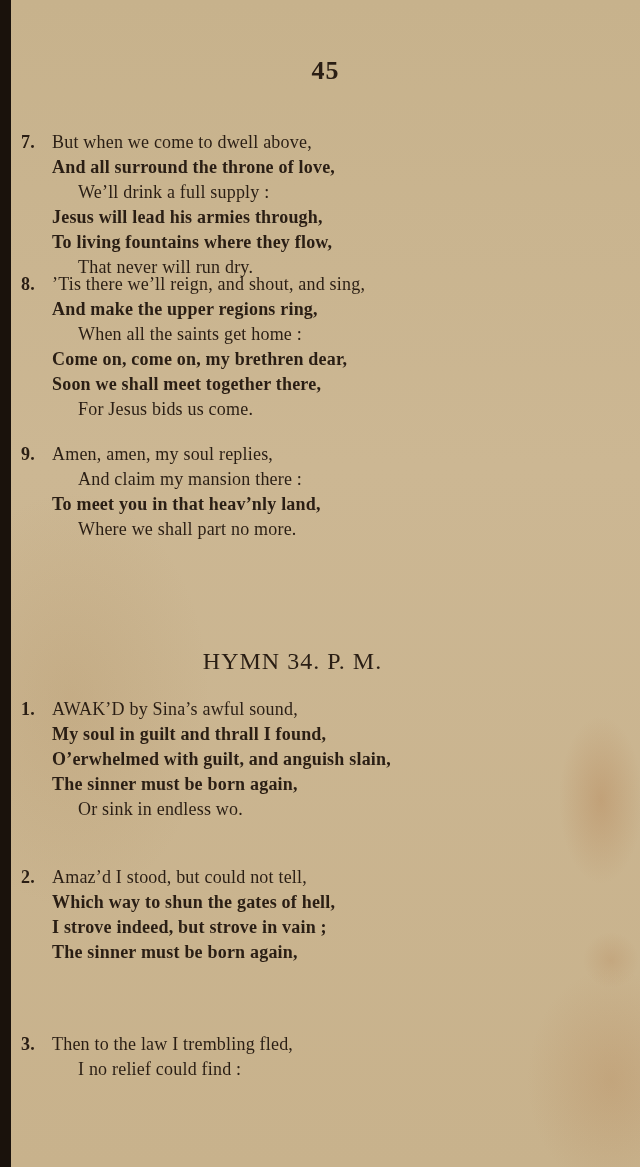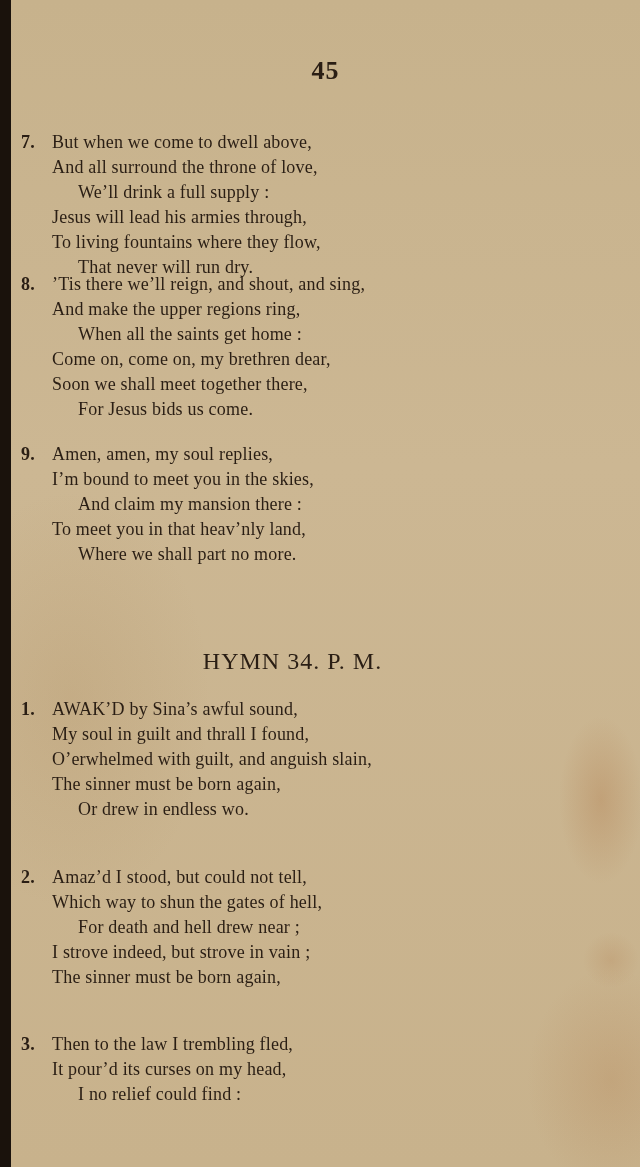--- a/index.html
+++ b/index.html
@@ -19,21 +19,21 @@
       radial-gradient(ellipse 200px 300px at 60px 700px, rgba(160,120,70,0.15), transparent 70%),
       linear-gradient(180deg, #c7b28c 0%, #ccb793 40%, #c8b28c 100%);
   }
   .page-number {
     position: absolute; left: 0; width: 629px; top: 56px; text-align: center;
     font-size: 26px; font-weight: bold; letter-spacing: 1px;
   }
   .verse { position: absolute; left: 10px; }
   .line { font-size: 18px; line-height: 25px; white-space: nowrap; letter-spacing: 0.2px; }
   .line .num { display: inline-block; width: 31px; font-weight: bold; }
-  .line.i1 { padding-left: 31px; }
+  .line.i1 { padding-left: 31px; font-weight: bold; }
   .line.i2 { padding-left: 57px; }
   .hymn-title {
     position: absolute; left: 0; width: 563px; top: 648px; text-align: center;
     font-size: 24px; letter-spacing: 1px;
   }
 </style>
 </head>
 <body>
 
 <div class="binding"></div>
@@ -54,42 +54,39 @@
     <div class="line"><span class="num">8.</span><span>’Tis there we’ll reign, and shout, and sing,</span></div>
     <div class="line i1">And make the upper regions ring,</div>
     <div class="line i2">When all the saints get home :</div>
     <div class="line i1">Come on, come on, my brethren dear,</div>
     <div class="line i1">Soon we shall meet together there,</div>
     <div class="line i2">For Jesus bids us come.</div>
   </div>
 
   <div class="verse" style="top:442px">
     <div class="line"><span class="num">9.</span><span>Amen, amen, my soul replies,</span></div>
-    <div class="line i1">I’m bound to meet you in the skies,</div>
     <div class="line i2">And claim my mansion there :</div>
     <div class="line i1">To meet you in that heav’nly land,</div>
     <div class="line i2">Where we shall part no more.</div>
   </div>
 
   <div class="hymn-title">HYMN 34. P. M.</div>
 
   <div class="verse" style="top:697px">
     <div class="line"><span class="num">1.</span><span>AWAK’D by Sina’s awful sound,</span></div>
     <div class="line i1">My soul in guilt and thrall I found,</div>
     <div class="line i1">O’erwhelmed with guilt, and anguish slain,</div>
     <div class="line i1">The sinner must be born again,</div>
-    <div class="line i2">Or drew in endless wo.</div>
+    <div class="line i2">Or sink in endless wo.</div>
   </div>
 
   <div class="verse" style="top:865px">
     <div class="line"><span class="num">2.</span><span>Amaz’d I stood, but could not tell,</span></div>
     <div class="line i1">Which way to shun the gates of hell,</div>
-    <div class="line i2">For death and hell drew near ;</div>
     <div class="line i1">I strove indeed, but strove in vain ;</div>
     <div class="line i1">The sinner must be born again,</div>
   </div>
 
   <div class="verse" style="top:1032px">
     <div class="line"><span class="num">3.</span><span>Then to the law I trembling fled,</span></div>
-    <div class="line i1">It pour’d its curses on my head,</div>
     <div class="line i2">I no relief could find :</div>
   </div>
 </div>
 
 </body></html>

